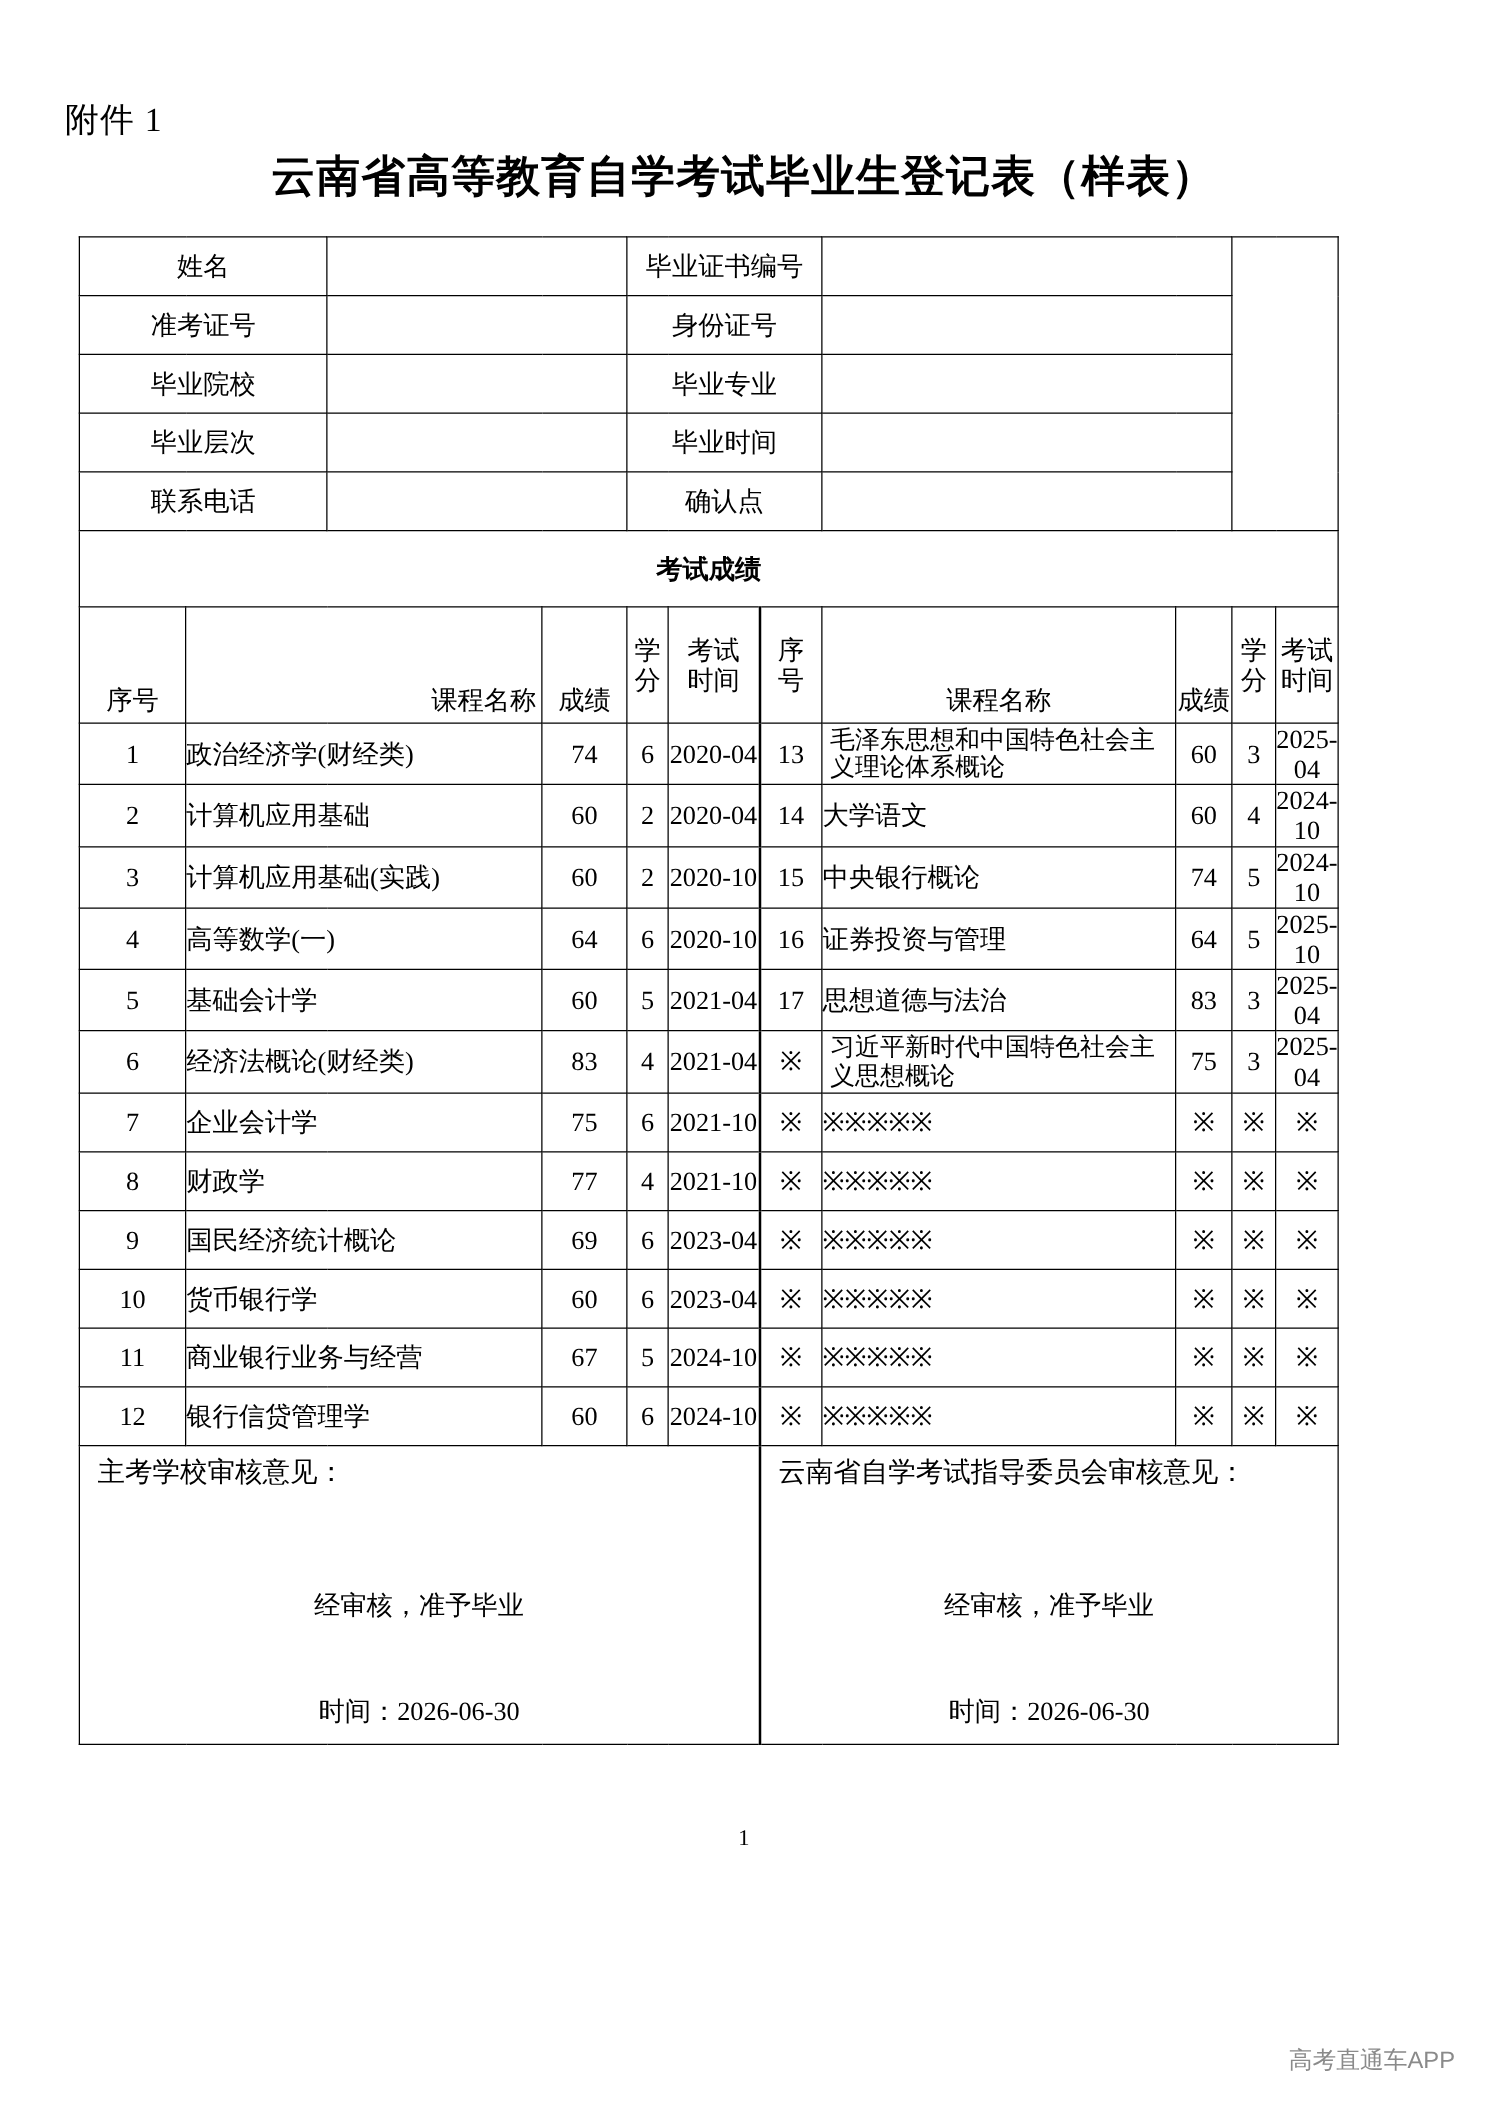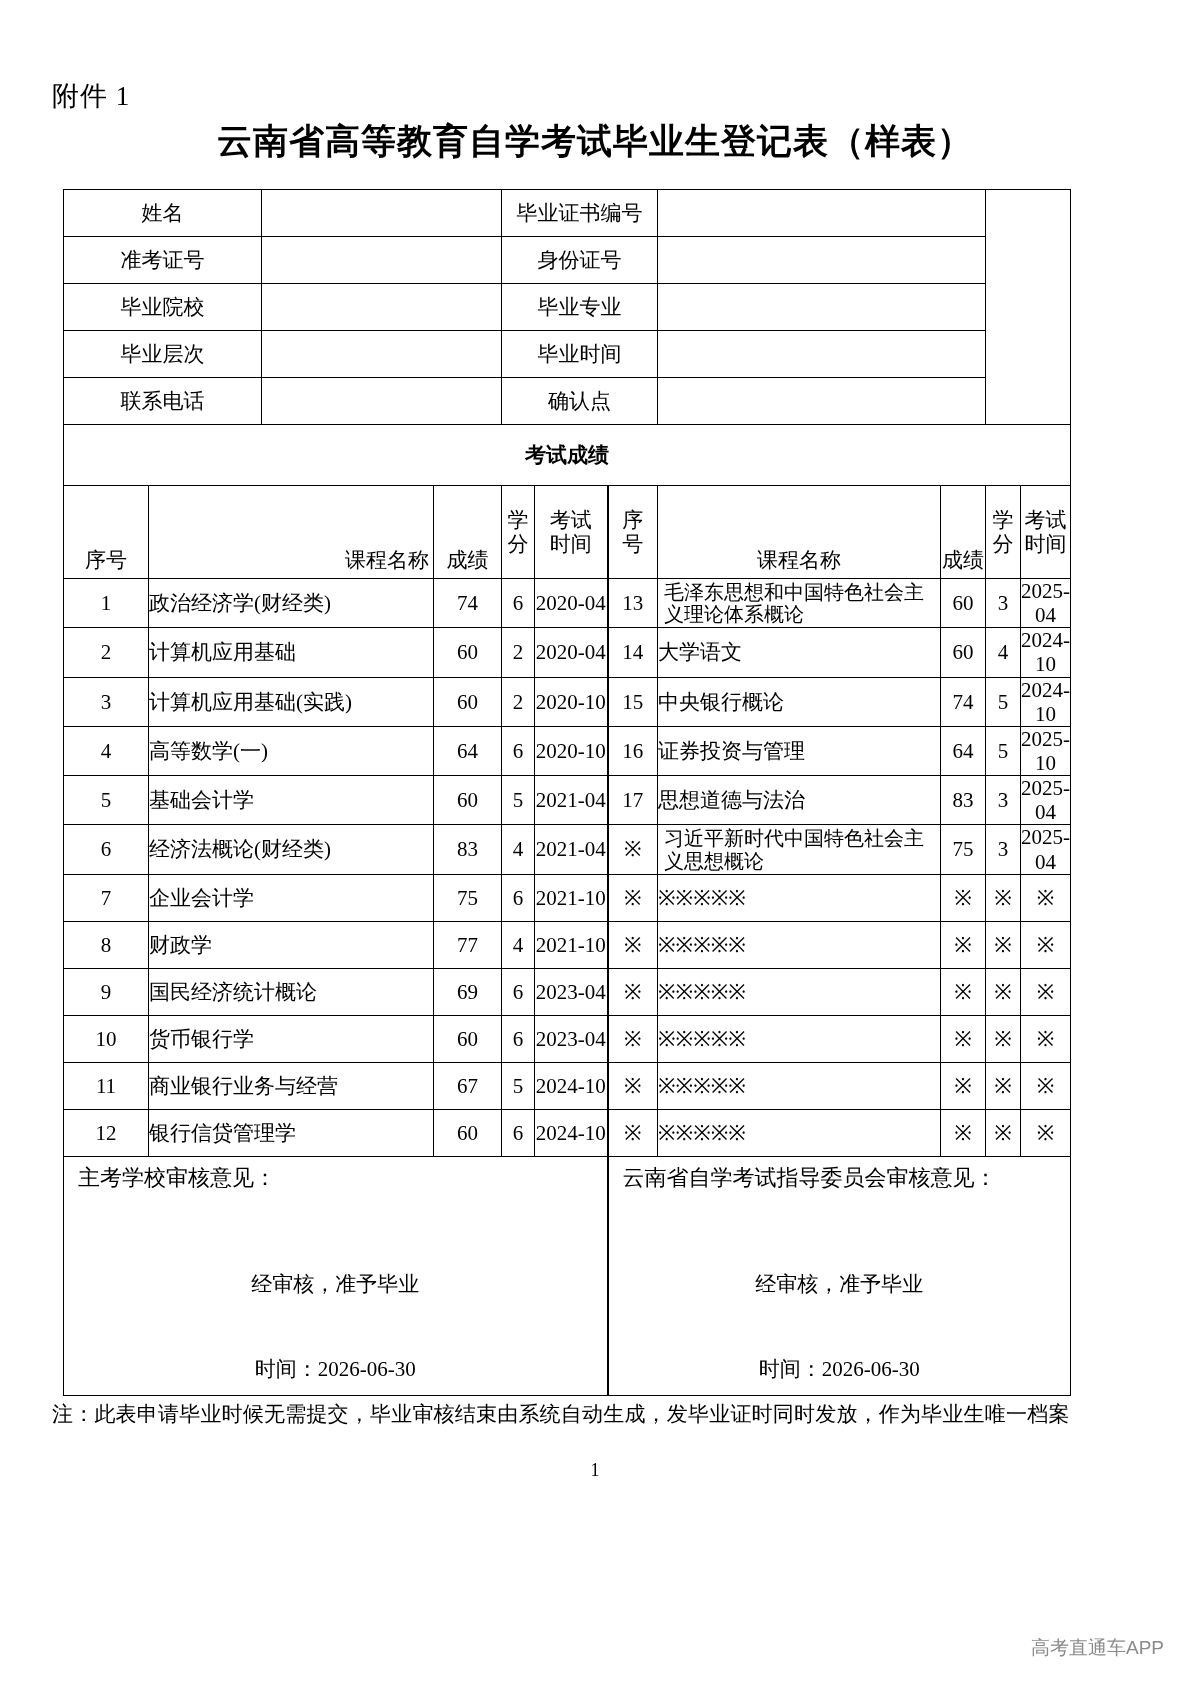--- a/index.html
+++ b/index.html
@@ -459,17 +459,16 @@
           <td class="opinion-cell thick-left" colspan="5">
             <div class="op-title">云南省自学考试指导委员会审核意见：</div>
             <div class="op-body">经审核，准予毕业</div>
             <div class="op-date">时间：2026-06-30</div>
           </td>
         </tr>
       </tbody>
     </table>
   </div>
 
-  <div class="note">注：此表申请毕业时候无需提交，毕业审核结束由系统自动生成，发毕业证时同时发放，作为毕业生唯一档案</div>
   <div class="page-num">1</div>
   <div class="watermark">高考直通车APP</div>
 
 </div>
 
 </body></html>

